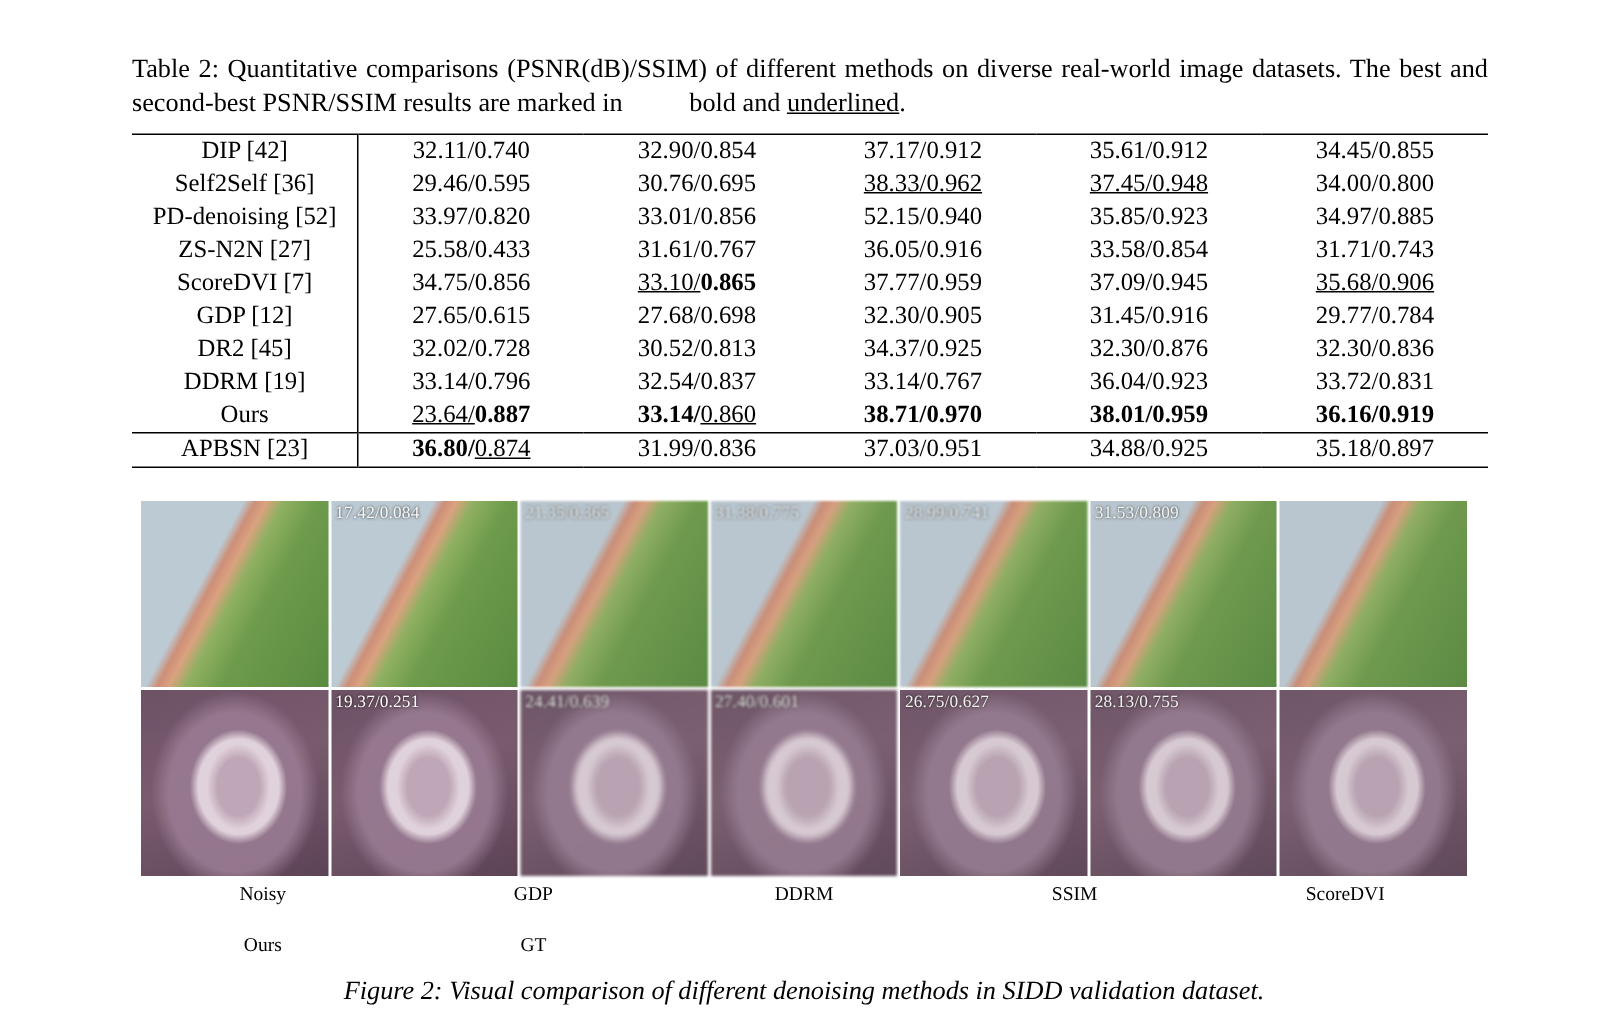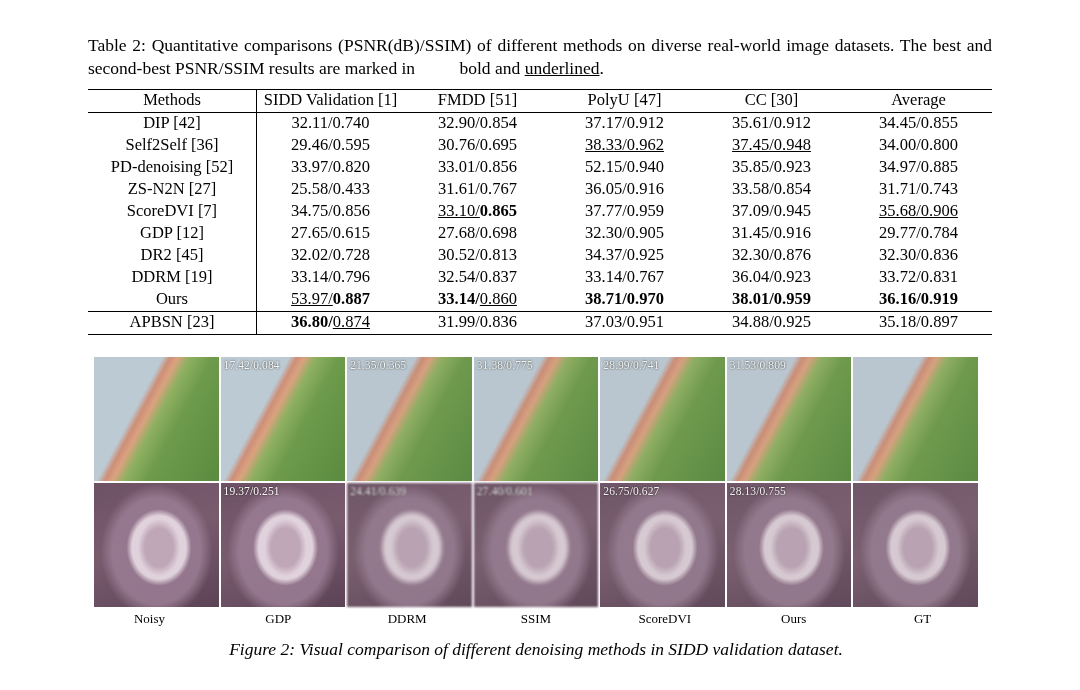--- a/index.html
+++ b/index.html
@@ -106,21 +106,21 @@
     background:
       radial-gradient(ellipse 34px 46px at 52% 52%, #b9a3b2 0 42%, rgba(185,163,178,0) 62%),
       radial-gradient(ellipse 56px 66px at 52% 52%, rgba(226,215,222,.85) 0 48%, rgba(226,215,222,0) 58%),
       radial-gradient(ellipse 80px 96px at 50% 55%, rgba(150,124,144,.9) 0 55%, rgba(150,124,144,0) 70%),
       linear-gradient(160deg, #6f5668 0%, #7a5f70 45%, #60495a 100%);
   }
   .fab.blurry { filter: blur(1.1px); }
   .fab.grainy { filter: contrast(1.12); }
   .labels {
     display: grid;
-    grid-template-columns: repeat(7, 1fr);
+    grid-template-columns: repeat(5, 1fr);
     gap: 18px;
     margin-top: 4px;
   }
   .labels div {
     text-align: center;
     font-size: 13px;
   }
   .fig-caption {
     text-align: center;
     font-size: 17.5px;
@@ -132,28 +132,20 @@
 <body>
 
 <div class="page">
 
   <p class="caption">
     <span class="lbl">Table 2:</span><span> Quantitative comparisons (PSNR(dB)/SSIM) of different methods on diverse real-world image datasets. The best and second-best PSNR/SSIM results are marked in </span><b>bold</b><span> and </span><u>underlined</u><span>.</span>
   </p>
 
   <table class="t2">
     <tbody>
-      <tr class="rule-top">
-        <td class="col-m">Methods</td>
-        <td class="col-d vline">SIDD Validation [1]</td>
-        <td class="col-d">FMDD [51]</td>
-        <td class="col-d">PolyU [47]</td>
-        <td class="col-d">CC [30]</td>
-        <td class="col-d">Average</td>
-      </tr>
 
       <tr class="rule-mid">
         <td>DIP [42]</td>
         <td class="vline">32.11/0.740</td>
         <td>32.90/0.854</td>
         <td>37.17/0.912</td>
         <td>35.61/0.912</td>
         <td>34.45/0.855</td>
       </tr>
 
@@ -215,21 +207,21 @@
         <td>DDRM [19]</td>
         <td class="vline">33.14/0.796</td>
         <td>32.54/0.837</td>
         <td>33.14/0.767</td>
         <td>36.04/0.923</td>
         <td>33.72/0.831</td>
       </tr>
 
       <tr>
         <td>Ours</td>
-        <td class="vline"><u class="udl">53.97/</u><b class="bld">0.887</b></td>
+        <td class="vline"><u class="udl">23.64/</u><b class="bld">0.887</b></td>
         <td><b class="bld">33.14/</b><u class="udl">0.860</u></td>
         <td><b class="bld">38.71/0.970</b></td>
         <td><b class="bld">38.01/0.959</b></td>
         <td><b class="bld">36.16/0.919</b></td>
       </tr>
 
       <tr class="rule-mid rule-bot">
         <td>APBSN [23]</td>
         <td class="vline"><b class="bld">36.80/</b><u class="udl">0.874</u></td>
         <td>31.99/0.836</td>

